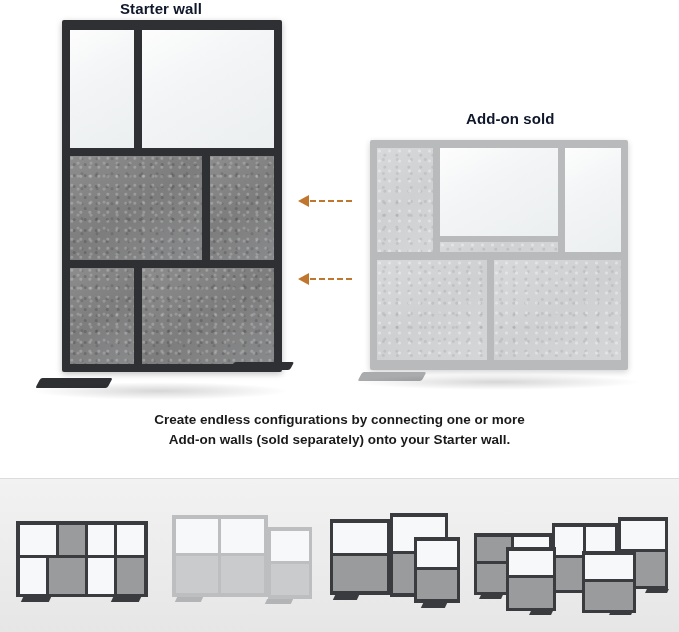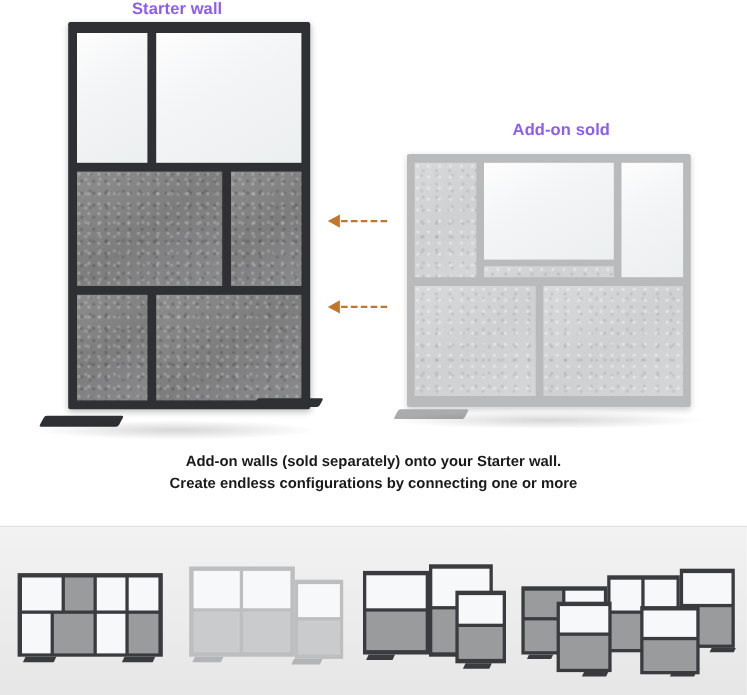--- a/index.html
+++ b/index.html
@@ -18,21 +18,21 @@
   .stage {
     position: absolute;
     left: 0; top: 0;
     width: 679px;
     height: 632px;
   }
 
   
   .label {
     position: absolute;
-    color: #8b5cf6;
+    color: #0f172a;
     font-weight: bold;
     font-size: 15px;
     letter-spacing: 0.1px;
     white-space: nowrap;
   }
   #starter-label { left: 120px; top: 0px; }
   #addon-label   { left: 466px; top: 110px; }
 
   
   #starter-wall {
@@ -216,22 +216,22 @@
     <div class="panel glass" style="left:195px; top:8px; width:56px; height:104px;"></div>
 
     <div class="panel felt-light" style="left:7px; top:120px; width:110px; height:100px;"></div>
     <div class="panel felt-light" style="left:124px; top:120px; width:127px; height:100px;"></div>
   </div>
 
   <div class="leg leg-light" style="left:360px; top:372px; width:64px; height:9px; transform: skewX(-28deg);"></div>
   <div class="shadow-ellipse" style="left:352px; top:374px; width:290px; height:16px;"></div>
 
   <div id="caption">
+    <div>Create endless configurations by connecting one or more</div>
     <div>Add-on walls (sold separately) onto your Starter wall.</div>
-    <div>Create endless configurations by connecting one or more</div>
   </div>
 
   <div id="bottom-strip">
 
     <div class="thumb" id="thumb-1">
       <div class="tw tw-frame" style="left:8px; top:28px; width:132px; height:76px;"></div>
       <div class="tw tw-glass" style="left:12px; top:32px; width:36px; height:30px;"></div>
       <div class="tw tw-felt" style="left:51px; top:32px; width:26px; height:30px;"></div>
       <div class="tw tw-glass" style="left:80px; top:32px; width:26px; height:30px;"></div>
       <div class="tw tw-glass" style="left:109px; top:32px; width:27px; height:30px;"></div>

